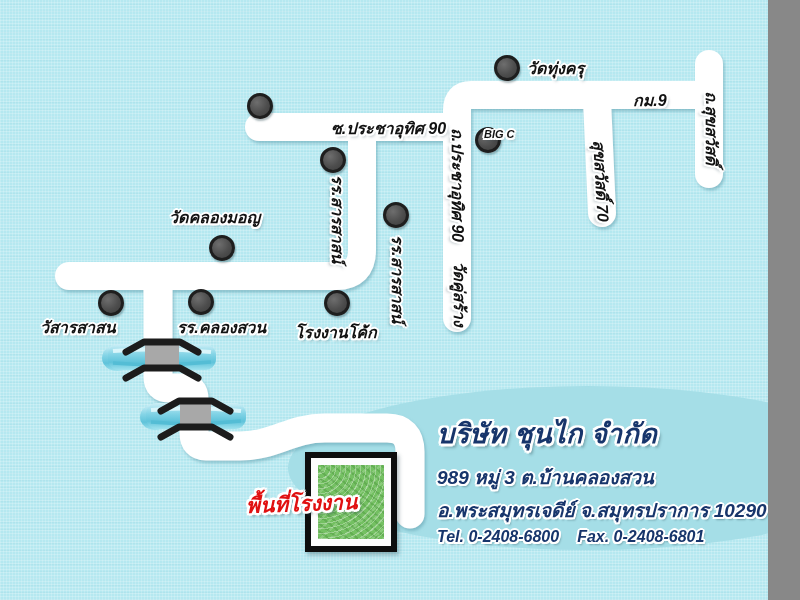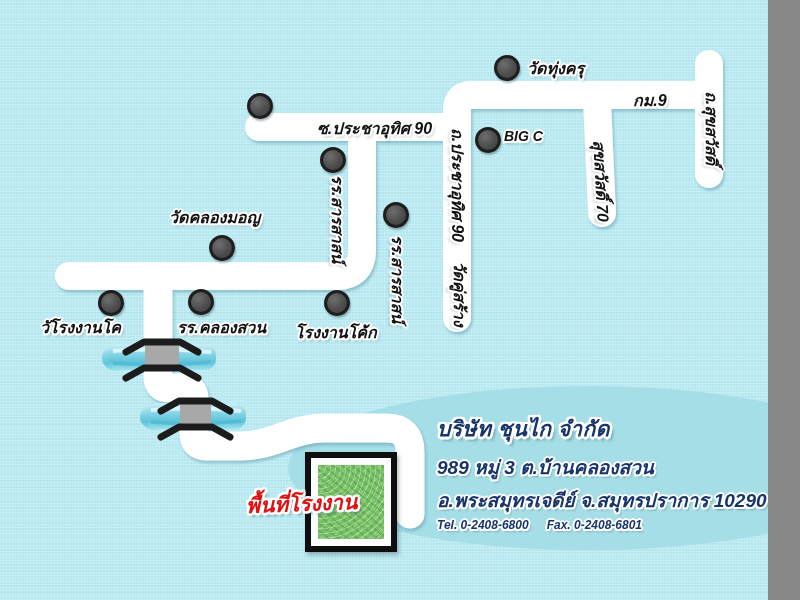--- a/index.html
+++ b/index.html
@@ -45,21 +45,21 @@
   .factory-plot .green{
     width:100%;height:100%;
     background-color:#74c062;
     background-image:
       repeating-radial-gradient(circle at 2px 3px, rgba(255,255,255,.30) 0 1px, rgba(255,255,255,0) 1px 5px),
       repeating-linear-gradient(38deg, rgba(40,110,30,.22) 0 2px, rgba(40,110,30,0) 2px 6px),
       repeating-linear-gradient(-42deg, rgba(255,255,255,.16) 0 2px, rgba(255,255,255,0) 2px 7px);
   }
   .company{position:absolute;left:437px;top:412px;color:#17356b;font-style:italic;font-weight:700;}
   .company .l1{
-    font-size:21px;margin-bottom:7px;letter-spacing:.5px;
+    font-size:27px;margin-bottom:7px;letter-spacing:.5px;
     text-shadow:
       -2px -2px 0 #fff, 2px -2px 0 #fff, -2px 2px 0 #fff, 2px 2px 0 #fff,
       -2.5px 0 0 #fff, 2.5px 0 0 #fff, 0 -2.5px 0 #fff, 0 2.5px 0 #fff,
       3px 4px 3px rgba(40,70,80,.45);
   }
   .company .l2{
     font-size:19px;margin-bottom:3px;
     text-shadow:
       -1.5px -1.5px 0 #fff, 1.5px -1.5px 0 #fff, -1.5px 1.5px 0 #fff, 1.5px 1.5px 0 #fff,
       -2px 0 0 #fff, 2px 0 0 #fff, 0 -2px 0 #fff, 0 2px 0 #fff,
@@ -132,39 +132,39 @@
   <div class="dot" style="left:247px;top:93px;"></div>
   <div class="dot" style="left:475px;top:127px;"></div>
   <div class="dot" style="left:320px;top:147px;"></div>
   <div class="dot" style="left:383px;top:202px;"></div>
   <div class="dot" style="left:209px;top:235px;"></div>
   <div class="dot" style="left:98px;top:290px;"></div>
   <div class="dot" style="left:188px;top:289px;"></div>
   <div class="dot" style="left:324px;top:290px;"></div>
 
   <div class="lbl" style="left:527px;top:56px;">วัดทุ่งครุ</div>
-  <div class="lbl" style="left:504px;top:128px;font-size:14px;">BIG C</div>
+  <div class="lbl" style="left:484px;top:128px;font-size:11px;">BIG C</div>
   <div class="lbl rot" style="left:337px;top:219px;">รร.สารสาสน์</div>
   <div class="lbl rot" style="left:397px;top:279px;">รร.สารสาสน์</div>
   <div class="lbl" style="left:169px;top:205px;">วัดคลองมอญ</div>
-  <div class="lbl" style="left:40px;top:315px;">วัโรงงานโค</div>
+  <div class="lbl" style="left:40px;top:315px;">วัสารสาสน</div>
   <div class="lbl" style="left:177px;top:315px;">รร.คลองสวน</div>
   <div class="lbl" style="left:295px;top:320px;">โรงงานโค้ก</div>
 
   <div class="lbl" style="left:633px;top:88px;">กม.9</div>
   <div class="lbl rot" style="left:711px;top:128px;">ถ.สุขสวัสดิ์</div>
   <div class="lbl rot" style="left:601px;top:181px;transform:translate(-50%,-50%) rotate(87deg);">สุขสวัสดิ์ 70</div>
-  <div class="lbl" style="left:317px;top:116px;">ซ.ประชาอุทิศ 90</div>
+  <div class="lbl" style="left:331px;top:116px;">ซ.ประชาอุทิศ 90</div>
   <div class="lbl rot" style="left:457px;top:185px;">ถ.ประชาอุทิศ 90</div>
   <div class="lbl rot" style="left:459px;top:294px;">วัดคู่สร้าง</div>
 
   <div class="factory-label">พื้นที่โรงงาน</div>
 
   <div class="company">
     <div class="l1">บริษัท ชุนไก จำกัด</div>
     <div class="l2">989 หมู่ 3 ต.บ้านคลองสวน</div>
     <div class="l2">อ.พระสมุทรเจดีย์ จ.สมุทรปราการ 10290</div>
-    <div class="l2 l4" style="font-size:12px;">
+    <div class="l2 l4" style="font-size:16px;">
       <span>Tel. 0-2408-6800</span><span>Fax. 0-2408-6801</span>
     </div>
   </div>
 
 </div>
 
 </body></html>

